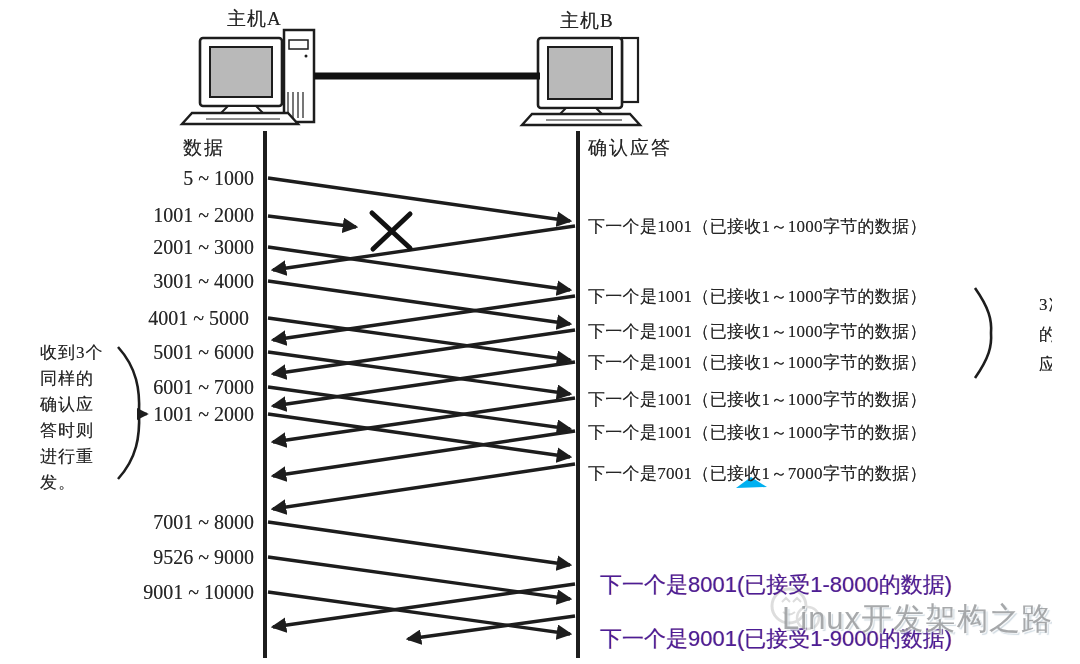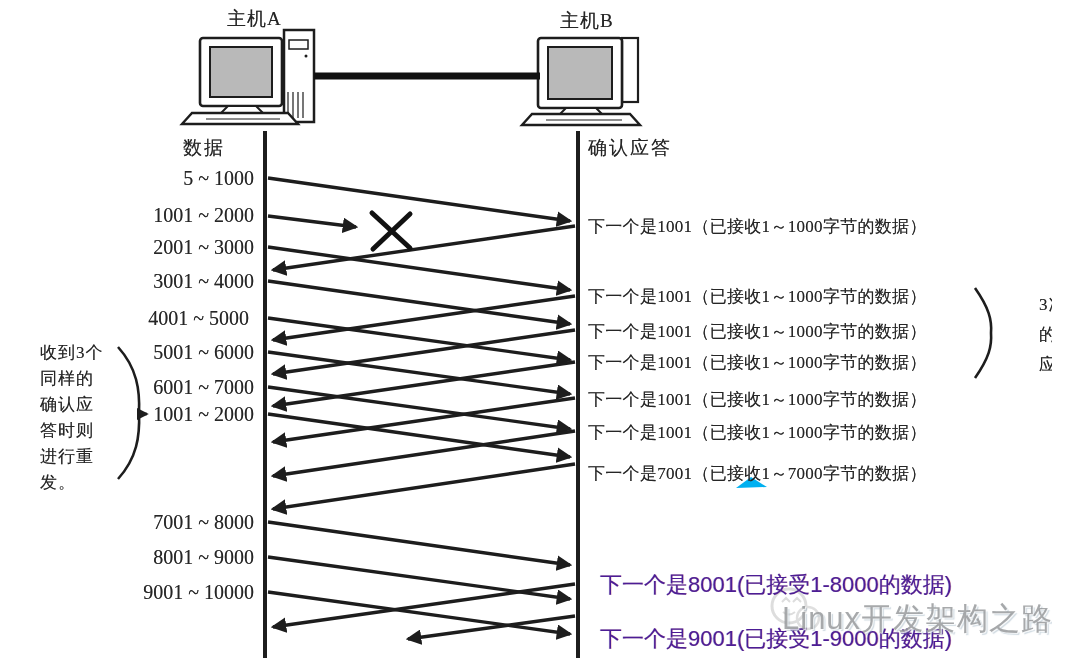--- a/index.html
+++ b/index.html
@@ -115,21 +115,21 @@
 
   <div class="abs scan seq-label" style="left:118px;top:167px;">5 ~ 1000</div>
   <div class="abs scan seq-label" style="left:118px;top:204px;">1001 ~ 2000</div>
   <div class="abs scan seq-label" style="left:118px;top:236px;">2001 ~ 3000</div>
   <div class="abs scan seq-label" style="left:118px;top:270px;">3001 ~ 4000</div>
   <div class="abs scan seq-label" style="left:113px;top:307px;">4001 ~ 5000</div>
   <div class="abs scan seq-label" style="left:118px;top:341px;">5001 ~ 6000</div>
   <div class="abs scan seq-label" style="left:118px;top:376px;">6001 ~ 7000</div>
   <div class="abs scan seq-label" style="left:118px;top:403px;">1001 ~ 2000</div>
   <div class="abs scan seq-label" style="left:118px;top:511px;">7001 ~ 8000</div>
-  <div class="abs scan seq-label" style="left:118px;top:546px;">8001 ~ 9000</div>
+  <div class="abs scan seq-label" style="left:118px;top:546px;">9526 ~ 9000</div>
   <div class="abs scan seq-label" style="left:118px;top:581px;">9001 ~ 10000</div>
 
   <div class="abs scan ack-label" style="left:588px;top:215px;">下一个是1001（已接收1～1000字节的数据）</div>
   <div class="abs scan ack-label" style="left:588px;top:285px;">下一个是1001（已接收1～1000字节的数据）</div>
   <div class="abs scan ack-label" style="left:588px;top:320px;">下一个是1001（已接收1～1000字节的数据）</div>
   <div class="abs scan ack-label" style="left:588px;top:351px;">下一个是1001（已接收1～1000字节的数据）</div>
   <div class="abs scan ack-label" style="left:588px;top:388px;">下一个是1001（已接收1～1000字节的数据）</div>
   <div class="abs scan ack-label" style="left:588px;top:421px;">下一个是1001（已接收1～1000字节的数据）</div>
   <div class="abs scan ack-label" style="left:588px;top:446px;margin-top:16px;">下一个是7001（已接收1～7000字节的数据）</div>
 

